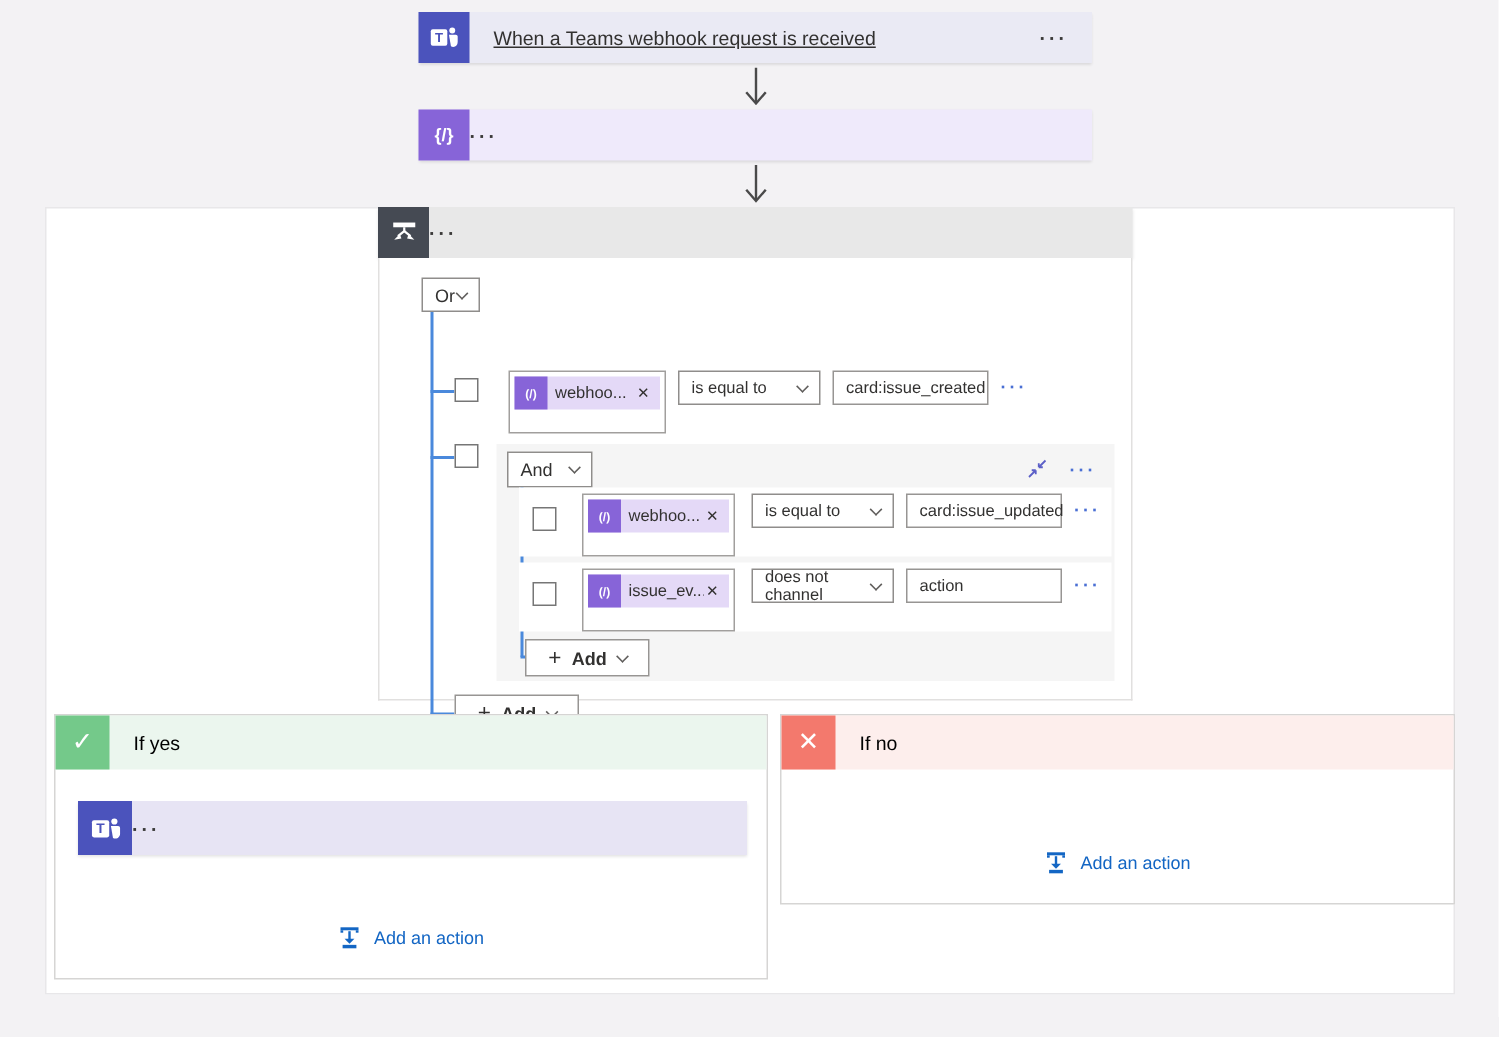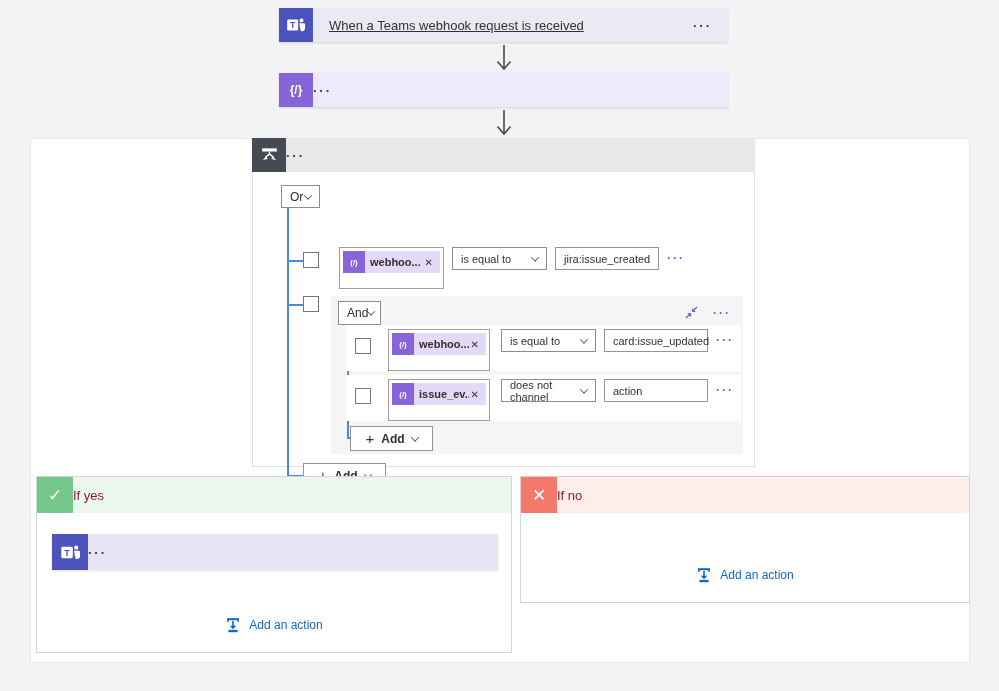--- a/index.html
+++ b/index.html
@@ -19,41 +19,41 @@
   .cond-body { background:#fff; border:1px solid #e1e0df; border-top:none; }
 
   .dd { border:1px solid #8f8d8b; background:#fff; display:flex; align-items:center; justify-content:space-between; padding:0 8px; font-size:12px; color:#323130; cursor:pointer; }
   .chev { width:6px; height:6px; border-right:1.2px solid #605e5c; border-bottom:1.2px solid #605e5c; transform:rotate(45deg) translate(-1px,-1px); flex:none; }
 
   .cb { width:16px; height:16px; border:1px solid #767676; background:#fff; cursor:pointer; }
 
   .operand-box { border:1px solid #a19f9d; background:#fff; padding:3px; }
   .pill { display:flex; align-items:center; height:22px; background:#e4d9f7; }
   .pill-icon { width:22px; height:22px; flex:none; background:#8764d8; color:#fff; font-size:8px; font-weight:bold; display:flex; align-items:center; justify-content:center; }
-  .pill-label { font-size:11px; color:#323130; padding:0 5px; white-space:nowrap; overflow:hidden; flex:1;font-weight:bold; }
+  .pill-label { font-size:11px; color:#323130; padding:0 5px; white-space:nowrap; overflow:hidden; flex:1; }
   .pill-x { font-size:10px; color:#323130; padding:0 7px 0 2px; cursor:pointer; }
 
   .sel { height:23px; font-size:11px; }
   .val { border:1px solid #979593; background:#fff; height:23px; display:flex; align-items:center; padding:0 8px; font-size:11px; color:#323130; }
 
   .group-panel { background:#f5f5f5; }
   .row-white { background:#fff; }
 
   .add-btn { border:1px solid #979593; background:#fff; display:flex; align-items:center; justify-content:center; gap:7px; font-size:12px; font-weight:bold; color:#323130; cursor:pointer; }
   .add-plus { font-size:15px; font-weight:normal; color:#323130; }
 
   .vline { width:2px; background:#4a89dc; }
   .hline { height:2px; background:#4a89dc; }
 
   
   .panel { background:#fff; border:1px solid #e8e7e9; }
   .branch { background:#fff; border:1px solid #d6d5d4; }
   .branch-header { display:flex; align-items:center; height:36px; }
   .branch-icon { width:36px; height:36px; flex:none; display:flex; align-items:center; justify-content:center; color:#fff; font-size:17px; }
-  .branch-title { font-size:13px; color:#7f1d1d; }
+  .branch-title { padding-left:16px; font-size:13px; color:#000000; }
   .nested-card { display:flex; align-items:center; height:36px; background:#e7e4f4; box-shadow:0 1px 2px rgba(0,0,0,.12); }
   .nested-card .card-icon { width:36px; height:36px; }
   .add-link { display:flex; align-items:center; gap:8px; color:#1366c4; font-size:12px; cursor:pointer; }
 </style>
 </head>
 <body>
 
 <div class="abs card" style="left:279px; top:8px; width:449px; background:#eaeaf4;">
   <div class="card-icon" style="background:#4b53bc;">
     <svg width="22" height="22" viewBox="0 0 20 20">
@@ -117,28 +117,28 @@
         <span class="pill-icon">(/)</span>
         <span class="pill-label">webhoo...</span>
         <span class="pill-x">✕</span>
       </div>
     </div>
     <div class="dd sel abs" style="left:199px; top:75px; width:95px;">
       <span>is equal to</span>
       <span class="chev"></span>
     </div>
     <div class="val abs" style="left:302px; top:75px; width:104px;">
-      <span>jira:issue_created</span>
+      <span>card:issue_created</span>
     </div>
     <span class="menu-dots blue abs" style="left:414px; top:79px;">···</span>
 
     <span class="cb abs" style="left:50px; top:124px;"></span>
 
     <div class="group-panel abs" style="left:78px; top:124px; width:412px; height:158px;">
-      <div class="dd abs" style="left:7px; top:5px; width:43px; height:24px;">
+      <div class="dd abs" style="left:7px; top:5px; width:57px; height:24px;">
         <span>And</span>
         <span class="chev"></span>
       </div>
       <svg class="abs" style="left:354px; top:10px;" width="13" height="13" viewBox="0 0 13 13">
         <g stroke="#5b5fc7" stroke-width="1.2" fill="none">
           <path d="M12 1 L7.5 5.5 M7.5 5.5 V2.8 M7.5 5.5 H10.2"></path>
           <path d="M1 12 L5.5 7.5 M5.5 7.5 V10.2 M5.5 7.5 H2.8"></path>
         </g>
       </svg>
       <span class="menu-dots blue abs" style="left:382px; top:10px;">···</span>

